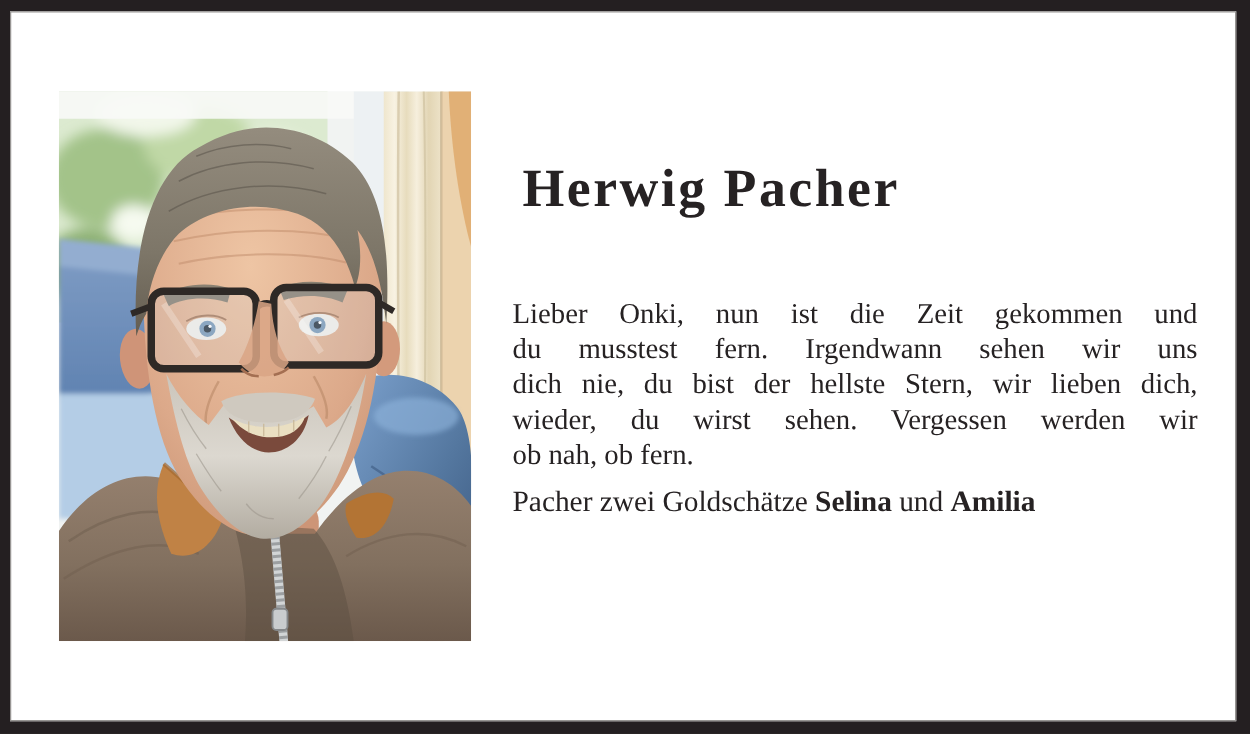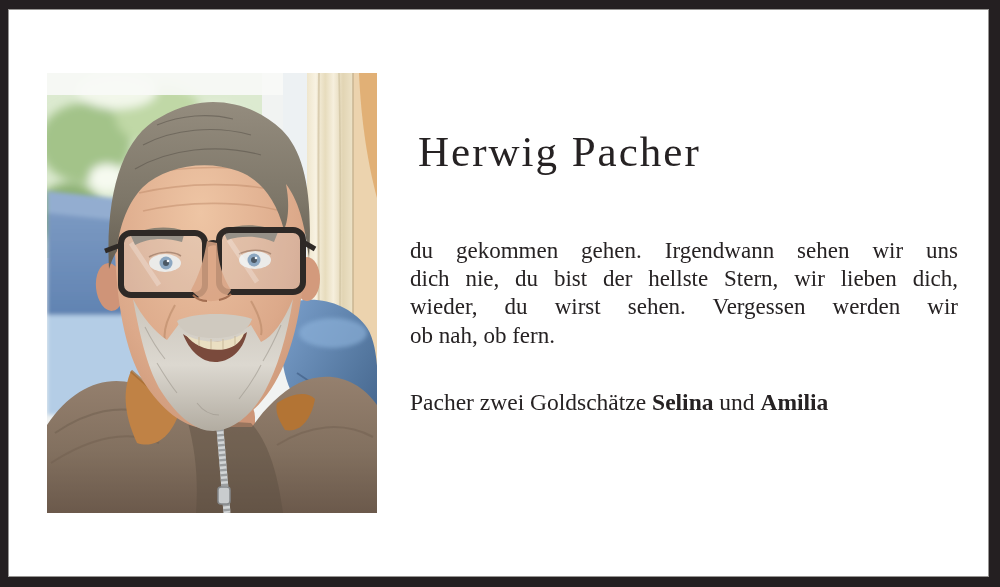--- a/index.html
+++ b/index.html
@@ -3,21 +3,21 @@
 <meta charset="utf-8">
 <style>
   html,body{margin:0;padding:0;background:#241f21;}
   .frame{position:relative;width:1000px;height:587px;background:#241f21;overflow:hidden;
          font-family:"Liberation Serif","DejaVu Serif",serif;}
   .card{position:absolute;left:8px;top:9px;width:981px;height:568px;background:#ffffff;
         border:1px solid #979593;box-sizing:border-box;}
   .photo{position:absolute;left:38px;top:63px;width:330px;height:440px;overflow:hidden;}
   .photo svg{display:block;width:100%;height:100%;}
   .name{position:absolute;top:120px;left:401px;width:548px;margin:0;
-        font-size:43px;font-weight:400;line-height:1;letter-spacing:2px;
+        font-size:43px;font-weight:700;line-height:1;letter-spacing:2px;
         padding-left:8px;color:#262223;white-space:nowrap;}
   .dates{position:absolute;top:175px;left:401px;width:548px;
          font-size:26px;font-weight:bold;line-height:1;color:#262223;white-space:nowrap;}
   .dates .sym-birth{font-size:0.72em;vertical-align:0.40em;letter-spacing:1px;}
   .dates .sep{vertical-align:0.10em;padding:0 1px;}
   .dates .sym-death{font-size:0.64em;vertical-align:0.45em;}
   .obituary{position:absolute;top:227px;left:401px;width:548px;
             font-size:23px;line-height:28.2px;color:#262223;}
   .obituary .line{text-align:justify;text-align-last:justify;}
   .obituary .line.last{text-align-last:left;}
@@ -204,21 +204,22 @@
               <line x1="188" y1="263" x2="188" y2="272"></line>
           </g>
         </g>
       </svg>
     </div>
 
     <h1 class="name">Herwig Pacher</h1>
 
 
     <div class="obituary">
-      <div class="line">du gekommen gehen. Irgendwann sehen wir uns</div>
+      <div class="line">Lieber Onki, nun ist die Zeit gekommen und</div>
+      <div class="line">du musstest fern. Irgendwann sehen wir uns</div>
       <div class="line">dich nie, du bist der hellste Stern, wir lieben dich,</div>
       <div class="line">wieder, du wirst sehen. Vergessen werden wir</div>
       <div class="line last">ob nah, ob fern.</div>
     </div>
 
     <div class="closing">
       <div>
         <span>Pacher zwei Goldschätze</span>
         <b>Selina</b>
         <span>und</span>

